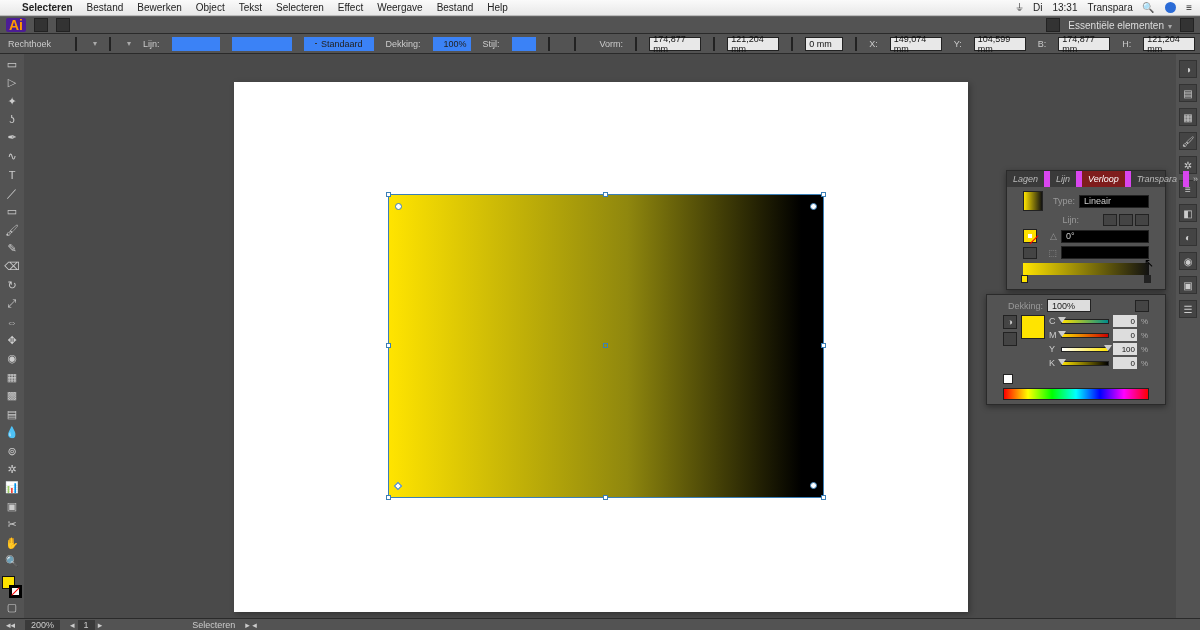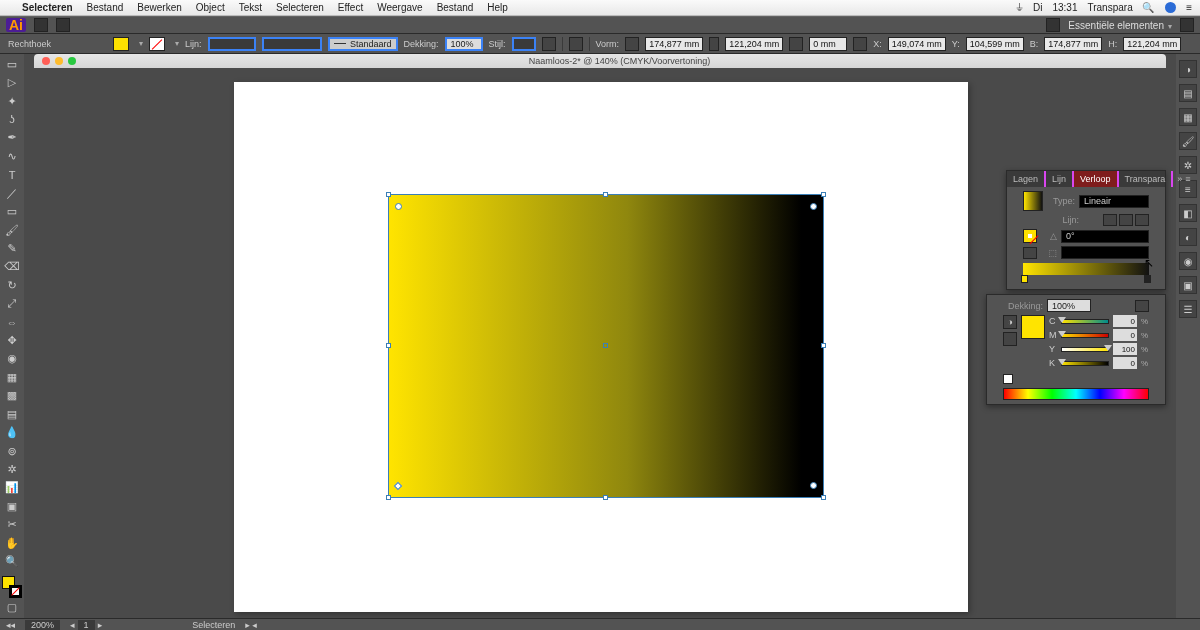--- a/index.html
+++ b/index.html
@@ -16,26 +16,26 @@
 
 
 .ai-topbar { height: 18px; background: #535353; display: flex; align-items: center; padding: 0 6px; gap: 8px; border-bottom: 1px solid #2a2a2a; border-top: 1px solid #626262; }
 .ai-logo { width: 20px; height: 14px; background: #4c1d95; color:#f90; font-weight:bold; font-size:14px; display:flex; align-items:center; justify-content:center; border-radius:2px; }
 .ai-topbar .spacer { flex: 1; }
 .ai-topbar .dark-sq { width:14px; height:14px; background:#333; border:1px solid #222; }
 .ai-topbar .ws { font-size:10px; color:#ddd; }
 .chev { font-size:8px; color:#aaa; margin-left:4px; }
 
 
-.control-bar { height: 20px; background: #535353; display: flex; align-items: center; padding: 0 8px; font-size:9px; gap:6px; color:#ccc; border-bottom:1px solid #2a2a2a; }
+.control-bar { height: 20px; background: #535353; display: flex; align-items: center; padding: 0 8px; font-size:9px; gap:12px; color:#ccc; border-bottom:1px solid #2a2a2a; }
 .control-bar .cl { white-space:nowrap; }
 .swatch { width:16px; height:14px; background:#fde100; border:1px solid #222; }
 .swatch.none { background:#fff; position:relative; }
 .swatch.none:after { content:""; position:absolute; left:0; right:0; top:50%; border-top:1.5px solid red; transform:rotate(-45deg); transform-origin:center; }
-.drop { height:14px; background:#3a3a3a; border:2px solid #3b82f6; padding:0 4px; display:flex; align-items:center; font-size:9px; min-width:48px; }
+.drop { height:14px; background:#3a3a3a; border:7px solid #3b82f6; padding:0 4px; display:flex; align-items:center; font-size:9px; min-width:48px; }
 .num-field { height:14px; background:#e8e8e8; border:1px solid #222; color:#111; font-size:9px; padding:0 3px; min-width:52px; display:flex; align-items:center; }
 .small-icon { width:14px; height:14px; background:#444; border:1px solid #222; }
 .sep { width:1px; height:14px; background:#3a3a3a; }
 
 
 .main { position:absolute; top:54px; bottom:12px; left:0; right:0; display:flex; }
 .tool-col { width:24px; background:#535353; display:flex; flex-direction:column; align-items:center; padding:2px 0; gap:2px; }
 .tool { width:20px; height:18px; display:flex; align-items:center; justify-content:center; color:#ccc; font-size:11px; cursor:pointer; }
 .fill-stroke { width:20px; height:24px; position:relative; margin-top:4px; }
 .fs-fill { position:absolute; width:13px; height:13px; background:#fde100; border:1px solid #111; left:0; top:0; }
@@ -62,21 +62,21 @@
 .cursor-ptr{position:absolute;font-size:12px;color:#000;}
 
 
 .right-dock { width:24px; background:#535353; display:flex; flex-direction:column; align-items:center; gap:6px; padding-top:6px; }
 .dock-icon { width:18px; height:18px; background:#444; border:1px solid #333; display:flex; align-items:center; justify-content:center; color:#ccc; font-size:10px; }
 
 
 .panel-group { position:absolute; right:34px; top:170px; width:160px; font-size:9px; }
 .panel { background:#535353; border:1px solid #2a2a2a; margin-bottom:4px; box-shadow:0 2px 6px rgba(0,0,0,.4); }
 .panel-tabs { display:flex; background:#3a3a3a; height:16px; align-items:stretch; }
-.panel-tab { padding:0 6px; display:flex; align-items:center; color:#bbb; border-right:2px solid #d946ef; }
+.panel-tab { padding:0 6px; display:flex; align-items:center; color:#bbb; border-right:6px solid #d946ef;font-style:italic; }
 .panel-tab.active { background:#7f1d1d; color:#fff; }
 .panel-menu { margin-left:auto; display:flex; align-items:center; padding:0 4px; color:#bbb; gap:3px; }
 .panel-body { padding:4px 16px; }
 .row { display:flex; align-items:center; gap:4px; margin-bottom:3px; }
 .row .lbl { width:28px; text-align:right; color:#999; font-size:9px; }
 .p-field { flex:1; height:13px; background:#000000; border:1px solid #222; font-size:9px; padding:0 4px; display:flex; align-items:center;}
 .p-field.light { background:#ddd; color:#222; }
 .tiny-swatch { width:20px; height:20px; background:linear-gradient(90deg,#ffe400,#111); border:1px solid #222; }
 .grad-bar { height:12px; background:linear-gradient(90deg,#ffe400,#111); position:relative; margin:4px 0 10px; }
 .grad-stop { position:absolute; bottom:-8px; width:7px; height:8px; background:#ffe400; border:1px solid #222; }
@@ -207,26 +207,20 @@
     <div class="tool">✋</div>
     <div class="tool">🔍</div>
     <div class="fill-stroke">
       <div class="fs-fill"></div>
       <div class="fs-stroke none"></div>
     </div>
     <div class="tool">▢</div>
   </div>
 
   <div class="canvas-area">
-    <div class="window-chrome">
-      <div class="traffic r"></div>
-      <div class="traffic y"></div>
-      <div class="traffic g"></div>
-      <div class="window-title">Naamloos-2* @ 140% (CMYK/Voorvertoning)</div>
-    </div>
     <div class="doc">
       <div class="artboard">
         <div class="rect-obj">
           <div class="handle h-tl"></div>
           <div class="handle h-tm"></div>
           <div class="handle h-tr"></div>
           <div class="handle h-ml"></div>
           <div class="handle h-c"></div>
           <div class="handle h-mr"></div>
           <div class="handle h-bl"></div>

